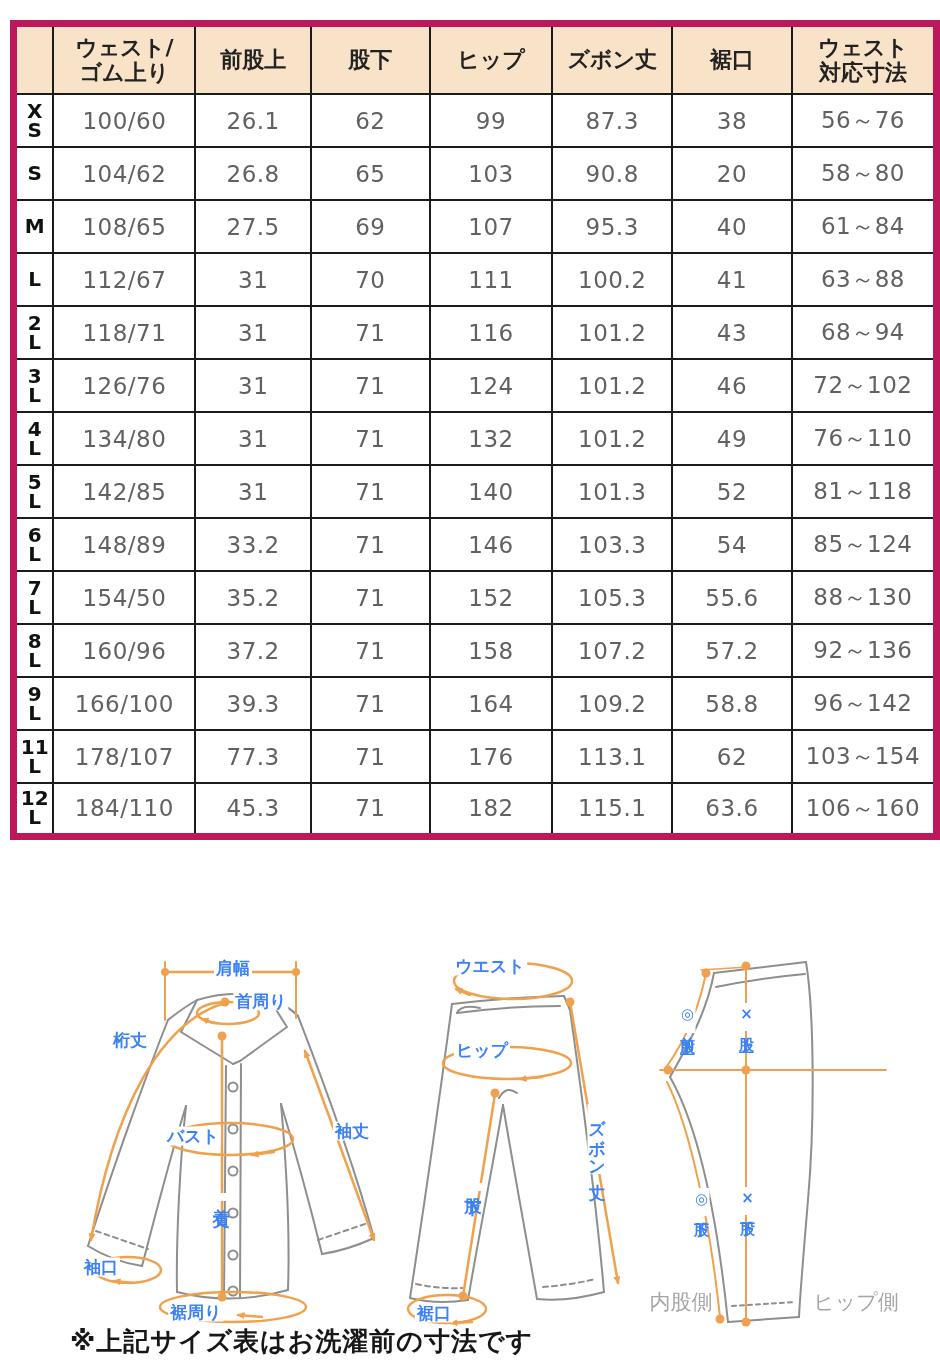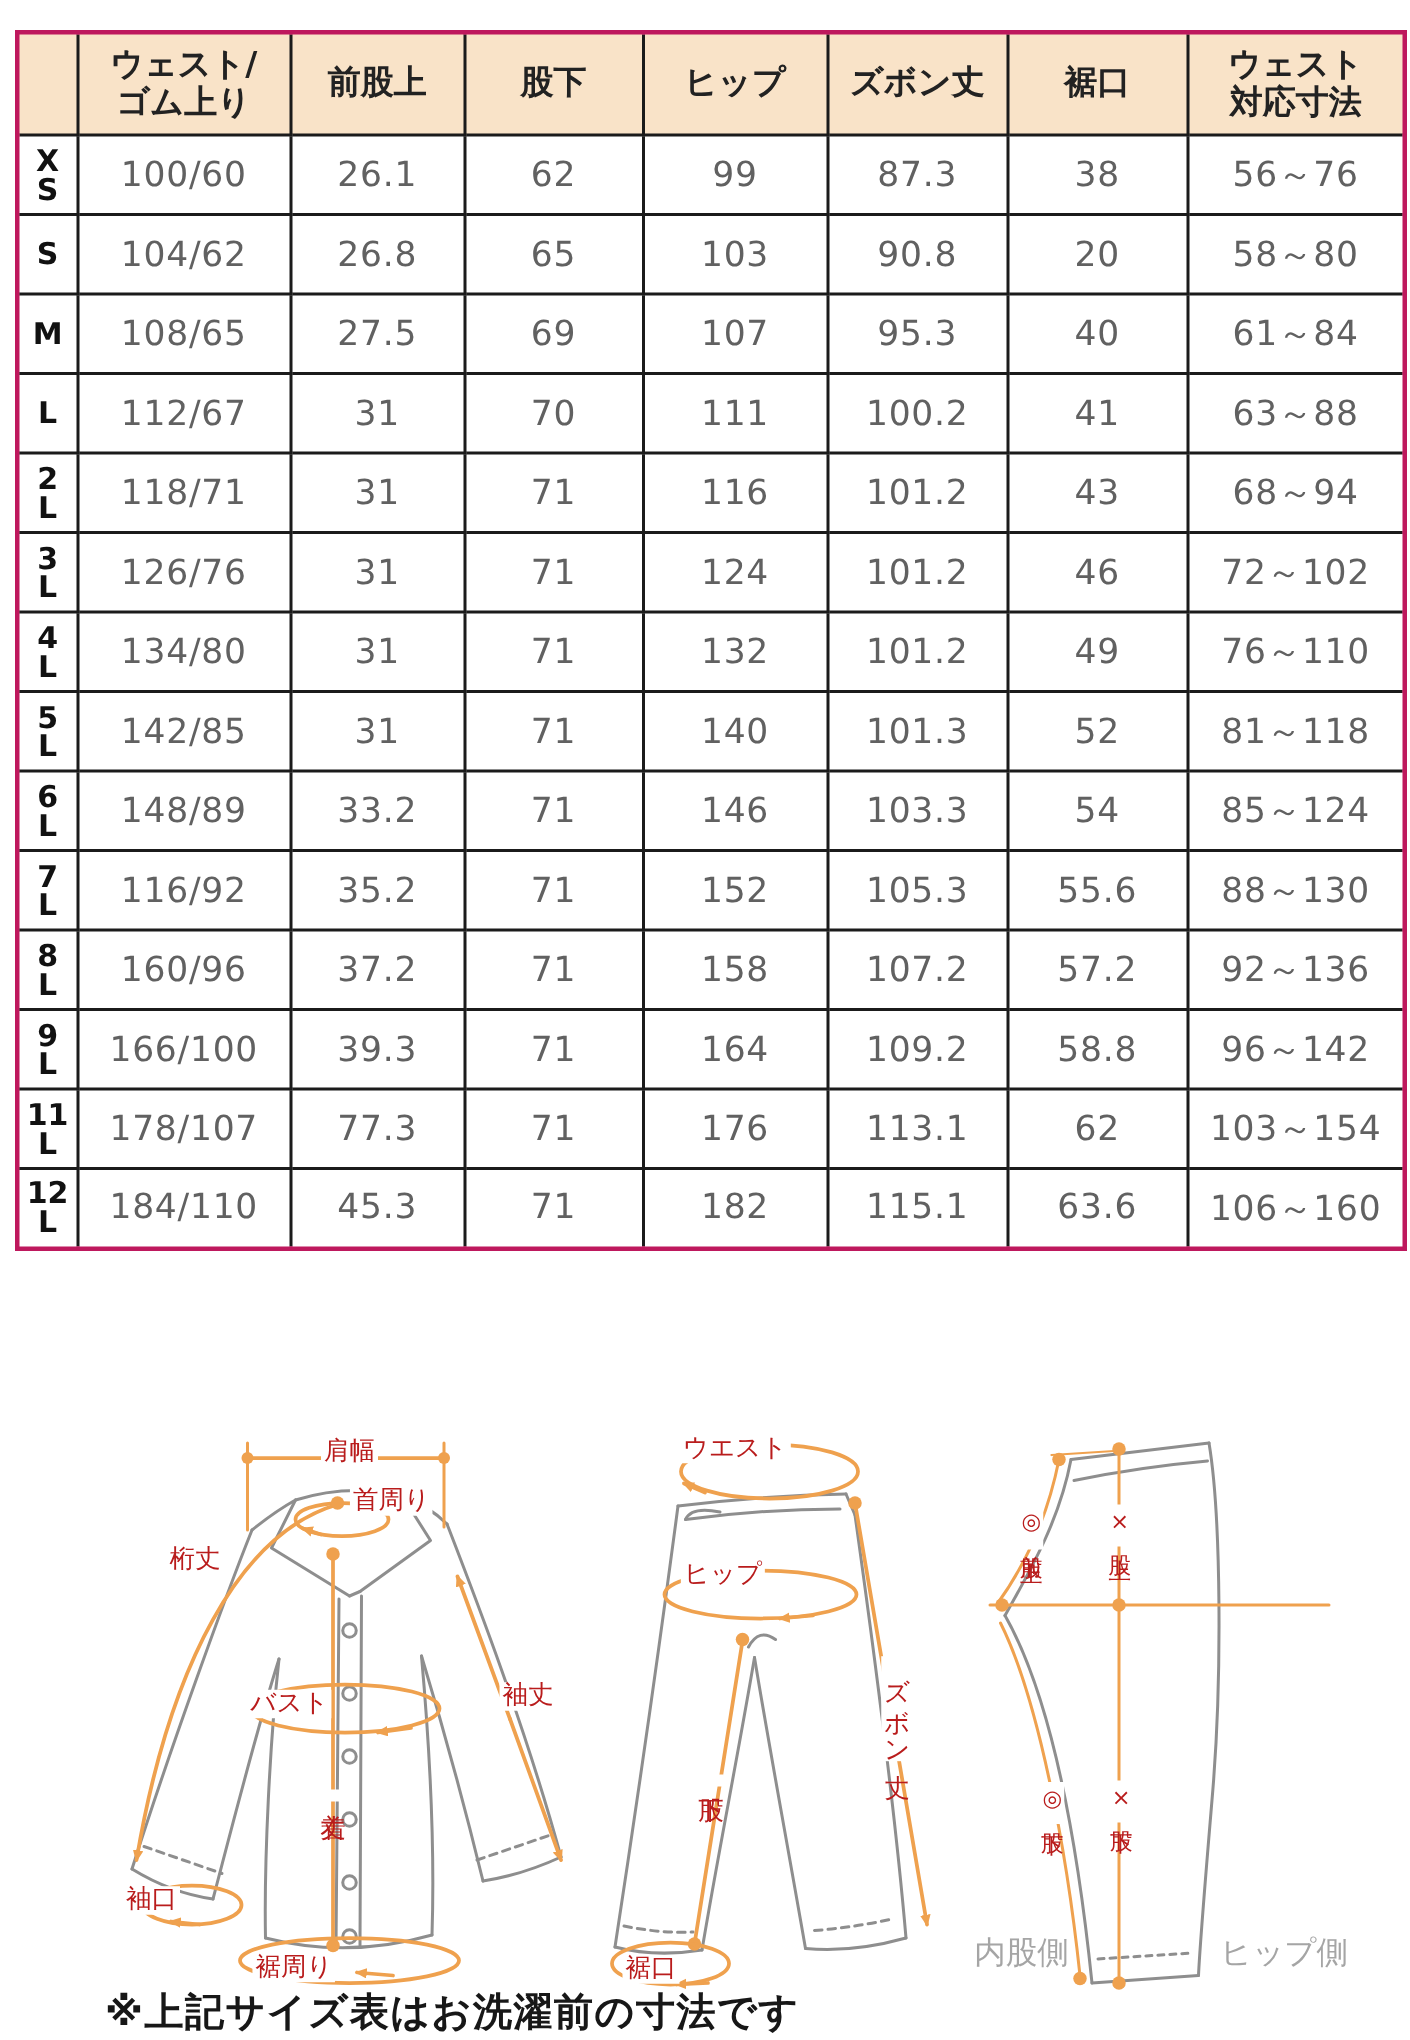--- a/index.html
+++ b/index.html
@@ -2,36 +2,36 @@
 <html><head>
 <meta charset="utf-8">
 <style>
   html,body{margin:0;padding:0;}
   body{
     position:relative;width:940px;height:1360px;background:#ffffff;overflow:hidden;
     font-family:"DejaVu Sans","Liberation Sans",sans-serif;
   }
   
   .table-wrap{position:absolute;left:10px;top:20px;}
-  table.size-table{border-collapse:collapse;table-layout:fixed;border:3px solid #be185d;}
+  table.size-table{border-collapse:collapse;table-layout:fixed;border:7px solid #be185d;}
   .size-table th,.size-table td{border:2px solid #1b1b1b;padding:0;text-align:center;vertical-align:middle;}
   .size-table thead th{
     background:#F9E3C8;color:#222;font-size:22px;font-weight:600;
     line-height:1.15;white-space:pre-line;height:66px;
   }
   .size-table tbody tr{height:53px;}
   .size-table tbody th.size-cell{
     background:#fff;color:#111;font-size:20px;font-weight:600;line-height:0.95;white-space:pre-line;
   }
   .size-table tbody td{background:#fff;color:#616161;font-size:23px;font-weight:400;letter-spacing:0.5px;}
   
   svg.diagrams{position:absolute;left:0;top:940px;}
   .dlabel{
     position:absolute;transform:translate(-50%,-50%);
-    background:#fff;color:#b91c1c;font-weight:400;font-size:17px;line-height:1;
+    background:#fff;color:#3b82f6;font-weight:700;font-size:17px;line-height:1;
     padding:1px 2px;white-space:nowrap;
   }
   .dlabel.vert{
     writing-mode:vertical-rl;text-orientation:upright;letter-spacing:2px;
     padding:2px 1px;
   }
   .dlabel.sm{font-size:15px;}
   .dlabel.muted{color:#A5A5A5;font-size:21px;font-weight:400;background:transparent;}
   .note{
     position:absolute;left:70px;top:1324px;color:#171717;
@@ -160,21 +160,21 @@
           <td>33.2</td>
           <td>71</td>
           <td>146</td>
           <td>103.3</td>
           <td>54</td>
           <td>85～124</td>
         </tr>
         <tr>
           <th class="size-cell">7
 L</th>
-          <td>116/92</td>
+          <td>154/50</td>
           <td>35.2</td>
           <td>71</td>
           <td>152</td>
           <td>105.3</td>
           <td>55.6</td>
           <td>88～130</td>
         </tr>
         <tr>
           <th class="size-cell">8
 L</th>

